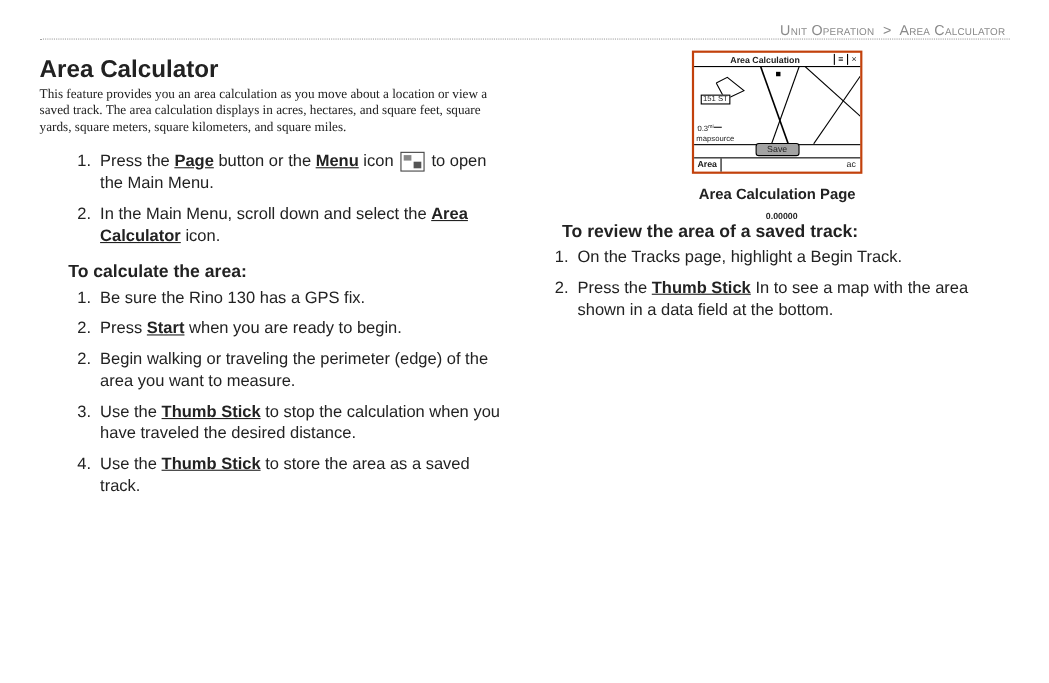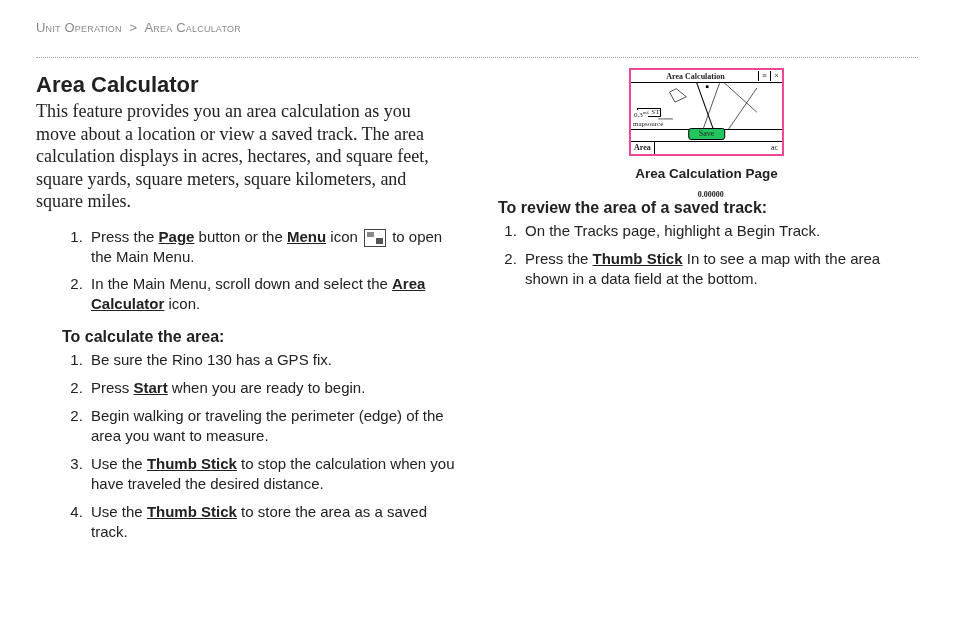--- a/index.html
+++ b/index.html
@@ -13,26 +13,26 @@
     color: #222;
   }
   .page {
     box-sizing: border-box;
     width: 954px;
     height: 621px;
     padding: 20px 36px 14px 36px;
     position: relative;
   }
   .breadcrumb {
-    text-align: left;
+    text-align: right;
     font-size: 13px;
     letter-spacing: 0.2px;
     color: #848484;
     font-variant: small-caps;
-    margin-bottom: 22px;
+    margin-bottom: 0;
     padding-right: 4px;
   }
   .breadcrumb .crumb-part { color:#8a8a8a; }
   .breadcrumb .sep { color:#8a8a8a; margin: 0 4px; }
   hr.dots {
     border: none;
     border-top: 1px dotted #a0a0a0;
     margin: 0 0 10px 0;
   }
   .columns {
@@ -43,21 +43,21 @@
     flex: 1 1 0;
     min-width: 0;
   }
   h1.title {
     font-size: 22px;
     font-weight: bold;
     margin: 4px 0 2px 0;
   }
   p.intro {
     font-family: "Times New Roman", Times, serif;
-    font-size: 18px;
+    font-size: 12px;
     line-height: 1.25;
     margin: 0 16px 14px 0;
   }
   .section-head {
     font-weight: bold;
     font-size: 16px;
     margin: 8px 0 4px 26px;
   }
   ol.steps {
     margin: 0 0 14px 0;
@@ -97,27 +97,27 @@
     background: #555;
   }
 
   
   .device-wrap {
     text-align: center;
     margin-bottom: 18px;
   }
   .device {
     display: inline-block;
-    border: 2px solid #ec4899;
+    border: 2px solid #c2410c;
     width: 155px;
-    height: 88px;
+    height: 112px;
     background: #fff;
     position: relative;
     box-sizing: border-box;
-    font-family: Liberation Serif, serif;
+    font-family: Liberation Sans, sans-serif;
   }
   .device .titlebar {
     position: absolute;
     left: 0; top: 0; right: 0;
     height: 12px;
     border-bottom: 1px solid #000;
     display: flex;
     align-items: center;
   }
   .device .titlebar .t {
@@ -155,21 +155,21 @@
     font-size: 7px;
   }
   .device .savebtn {
     position: absolute;
     left: 50%; transform: translateX(-50%);
     bottom: 14px;
     font-size: 8px;
     padding: 0 10px;
     border: 1px solid #000;
     border-radius: 3px;
-    background: #22c55e;
+    background: #a3a3a3;
     line-height: 10px;
   }
   .device .areafield {
     position: absolute;
     left: 0; right: 0; bottom: 0;
     height: 12px;
     border-top: 1px solid #000;
     display: flex;
     font-size: 8px;
   }
@@ -285,21 +285,21 @@
           <div class="savebtn">Save</div>
           <div class="areafield">
             <div class="lbl">Area</div>
             <div class="val">0.00000</div>
             <div class="unit">ac</div>
           </div>
         </div>
         <div class="caption">Area Calculation Page</div>
       </div>
 
-      <div class="section-head" style="margin-left:3px;">To review the area of a saved track:</div>
+      <div class="section-head" style="margin-left:16px;">To review the area of a saved track:</div>
       <ol class="steps" style="padding-left:26px;">
         <li><span>On the Tracks page, highlight a Begin Track.</span></li>
         <li>
           <span>Press the </span><span class="b">Thumb Stick</span><span> In to see a map with the area shown in a data field at the bottom.</span>
         </li>
       </ol>
 
     </div>
   </div>
 

